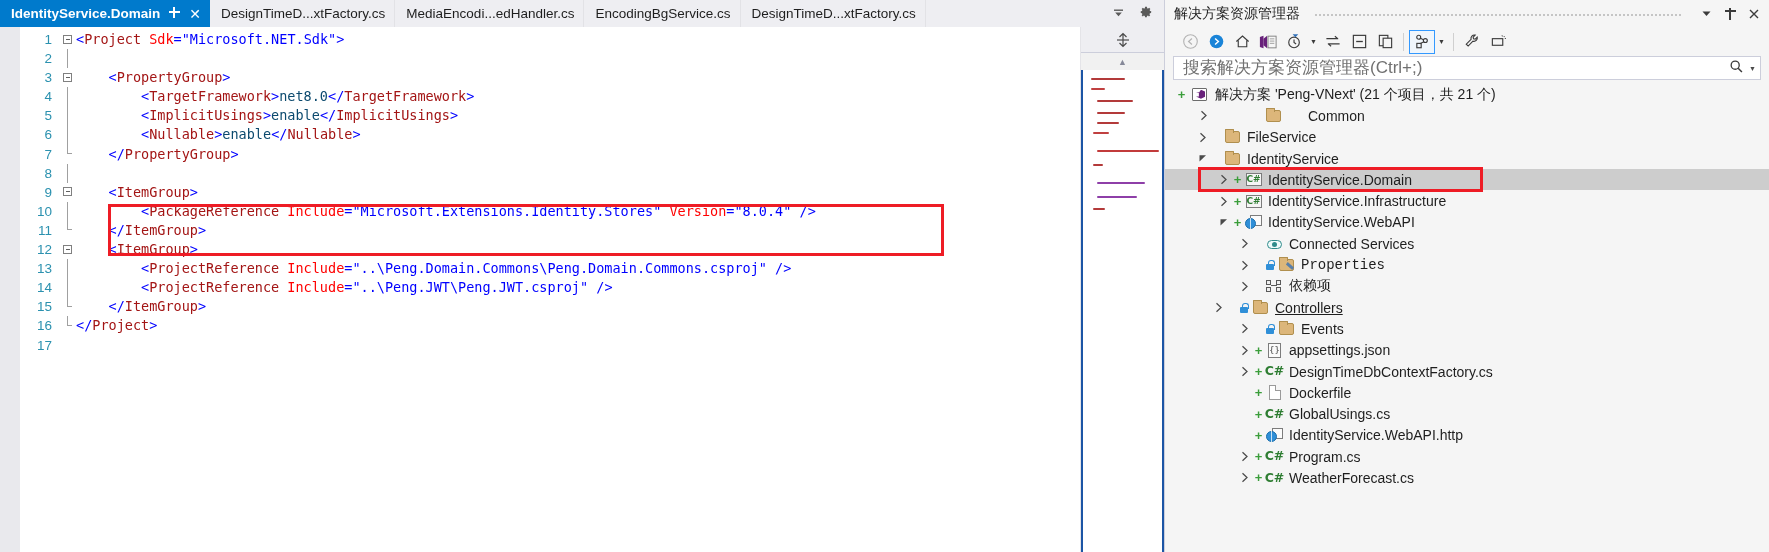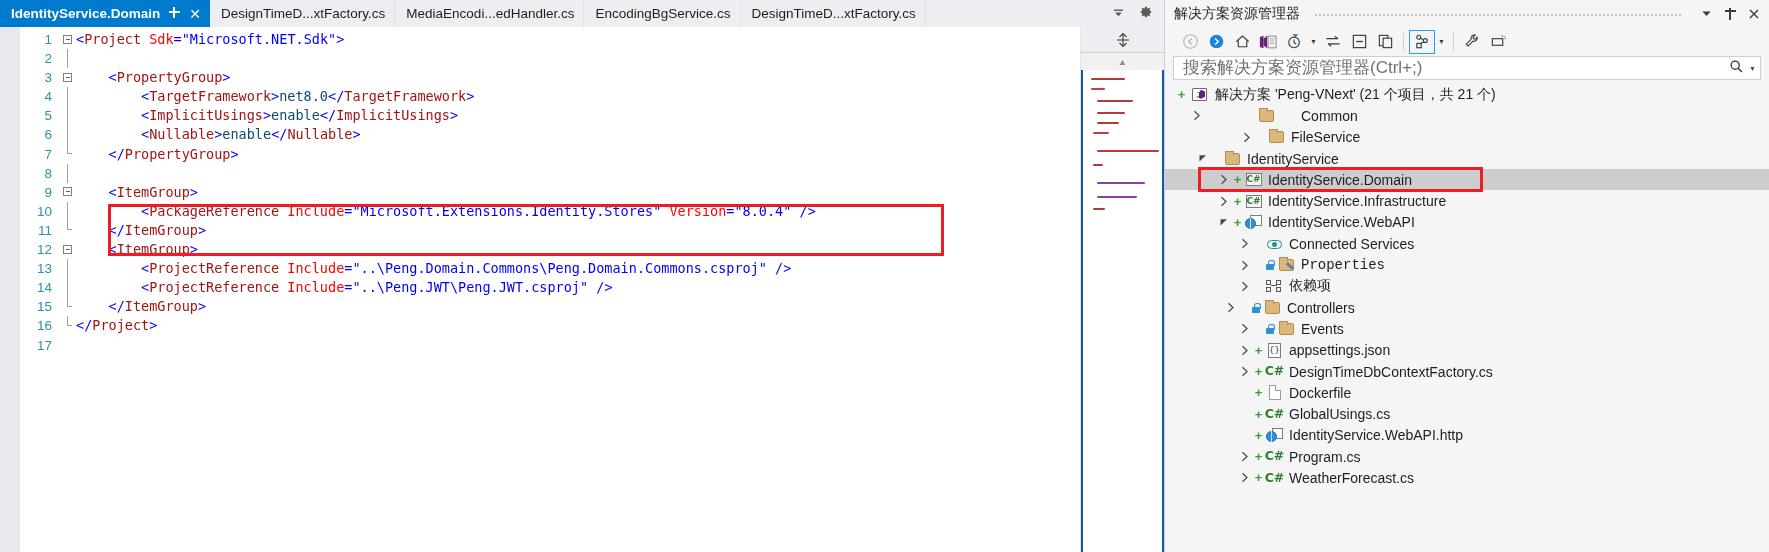--- a/index.html
+++ b/index.html
@@ -802,33 +802,33 @@
             <span style="color:#3a9d3a;font-weight:bold;font-size:13px;line-height:1;">+</span>
           </span>
           <span class="tw-icon">
             <span class="ico-sln">
               <span class="frame"></span>
               <span class="vs"></span>
             </span>
           </span>
           <span class="tw-label">解决方案 'Peng-VNext' (21 个项目，共 21 个)</span>
         </div>
-        <div class="tree-row" style="padding-left: 23px; gap: 20px;">
+        <div class="tree-row" style="padding-left: 30px; gap: 20px;">
           <span class="tw-exp">
             <svg width="9" height="11" viewBox="0 0 9 11">
               <path d="M2.5 1.3L7 5.5 2.5 9.7" fill="none" stroke="#4a4a4a" stroke-width="1.25"></path>
             </svg>
           </span>
           <span class="tw-plus"></span>
           <span class="tw-icon">
             <span class="ico-folder"></span>
           </span>
           <span class="tw-label">Common</span>
         </div>
-        <div class="tree-row" style="padding-left: 29px; margin-left: 44px;">
+        <div class="tree-row" style="padding-left: 29px;">
           <span class="tw-exp">
             <svg width="9" height="11" viewBox="0 0 9 11">
               <path d="M2.5 1.3L7 5.5 2.5 9.7" fill="none" stroke="#4a4a4a" stroke-width="1.25"></path>
             </svg>
           </span>
           <span class="tw-plus"></span>
           <span class="tw-icon">
             <span class="ico-folder"></span>
           </span>
           <span class="tw-label">FileService</span>
@@ -925,21 +925,21 @@
           <span class="tw-icon">
             <span class="ico-deps">
               <i></i>
               <i></i>
               <i></i>
               <i></i>
             </span>
           </span>
           <span class="tw-label">依赖项</span>
         </div>
-        <div class="tree-row" style="padding-left: 57px;">
+        <div class="tree-row" style="padding-left: 45px; text-decoration: underline;">
           <span class="tw-exp">
             <svg width="9" height="11" viewBox="0 0 9 11">
               <path d="M2.5 1.3L7 5.5 2.5 9.7" fill="none" stroke="#4a4a4a" stroke-width="1.25"></path>
             </svg>
           </span>
           <span class="tw-plus"></span>
           <span class="tw-lock">
             <span class="ico-lock"></span>
           </span>
           <span class="tw-icon">

